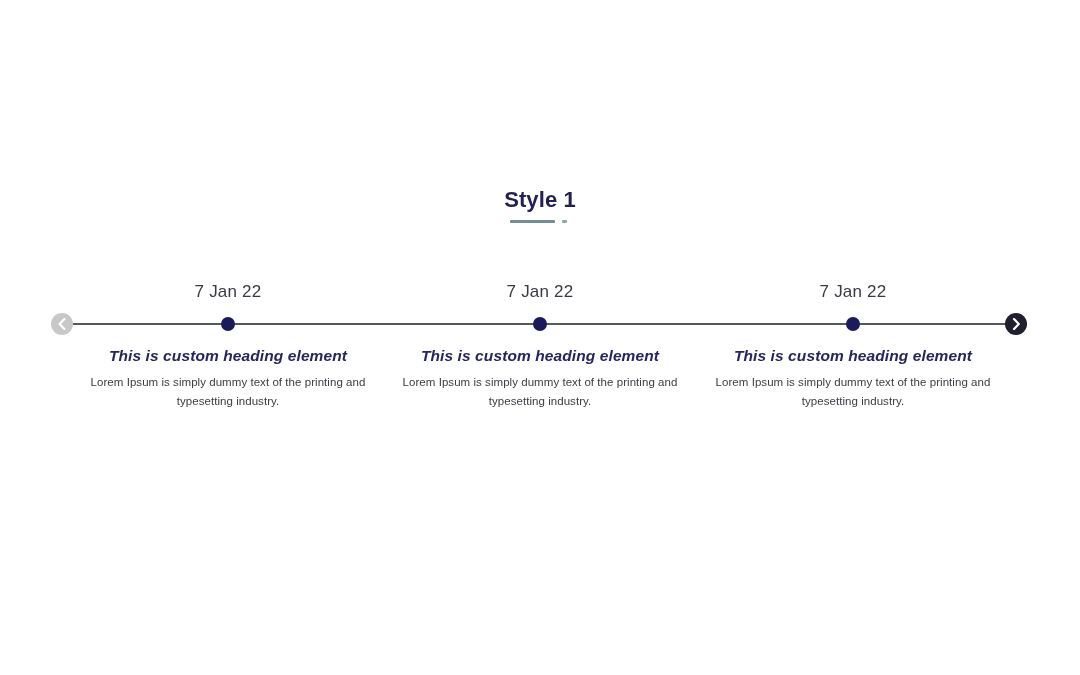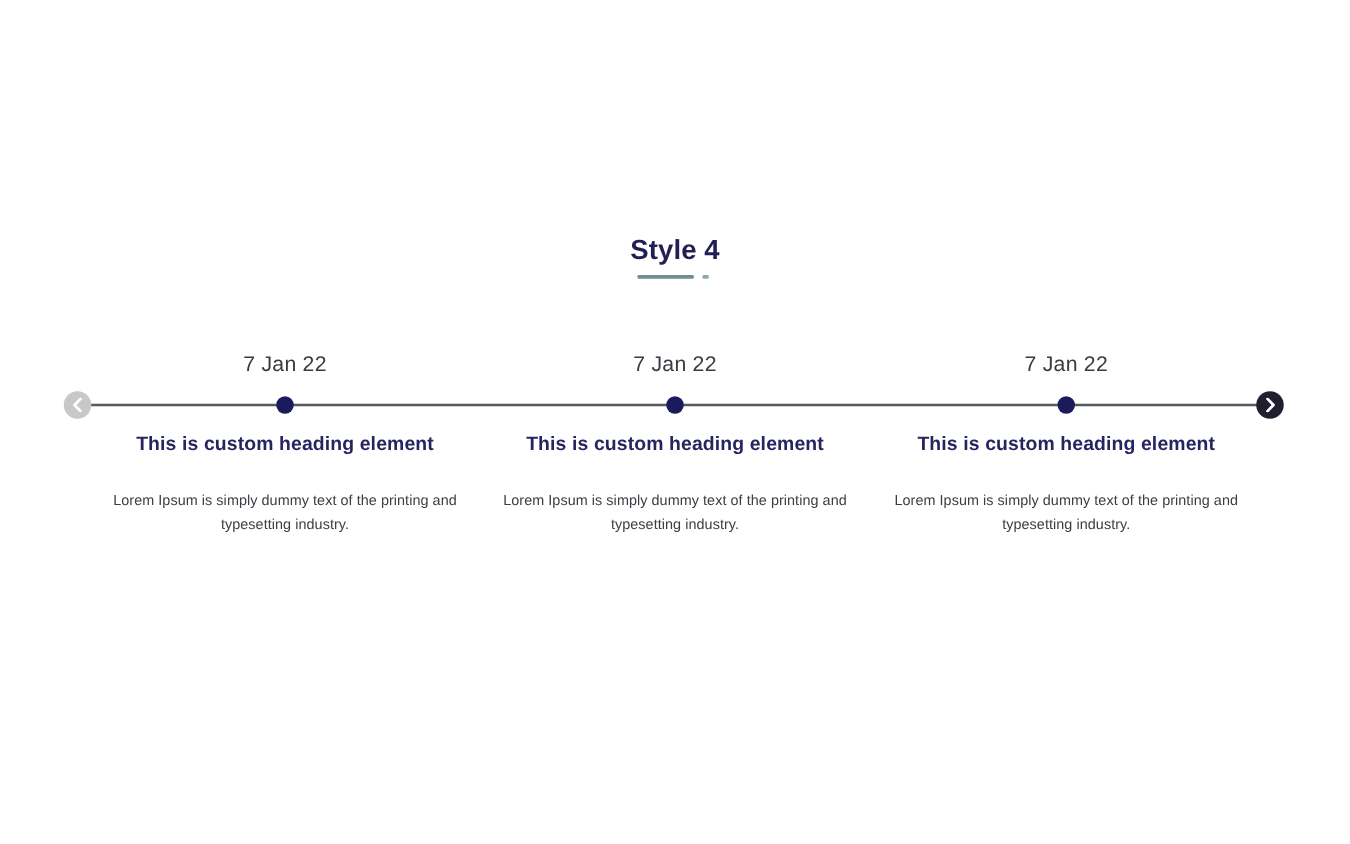--- a/index.html
+++ b/index.html
@@ -139,40 +139,41 @@
   .tl-heading {
     position: absolute;
     top: 345px;
     left: 0;
     width: 312px;
     font-size: 15.5px;
     font-weight: bold;
     color: #272560;
     line-height: 22px;
     letter-spacing: 0.1px;
+    font-style: italic;
   }
 
   .tl-body {
     position: absolute;
-    top: 392px;
+    top: 373px;
     left: 6px;
     width: 300px;
     font-size: 11.5px;
     color: #3c3c44;
     line-height: 19px;
     letter-spacing: 0.05px;
   }
 </style>
 </head>
 <body>
 
 <div class="page">
 
   <div class="title-block">
-    <span class="title-text">Style 4</span>
+    <span class="title-text">Style 1</span>
     <span class="title-underline-wrap">
       <span class="title-underline-bar"></span>
       <span class="title-underline-dot"></span>
     </span>
   </div>
 
   <div class="timeline">
 
     <div class="timeline-axis"></div>
 

